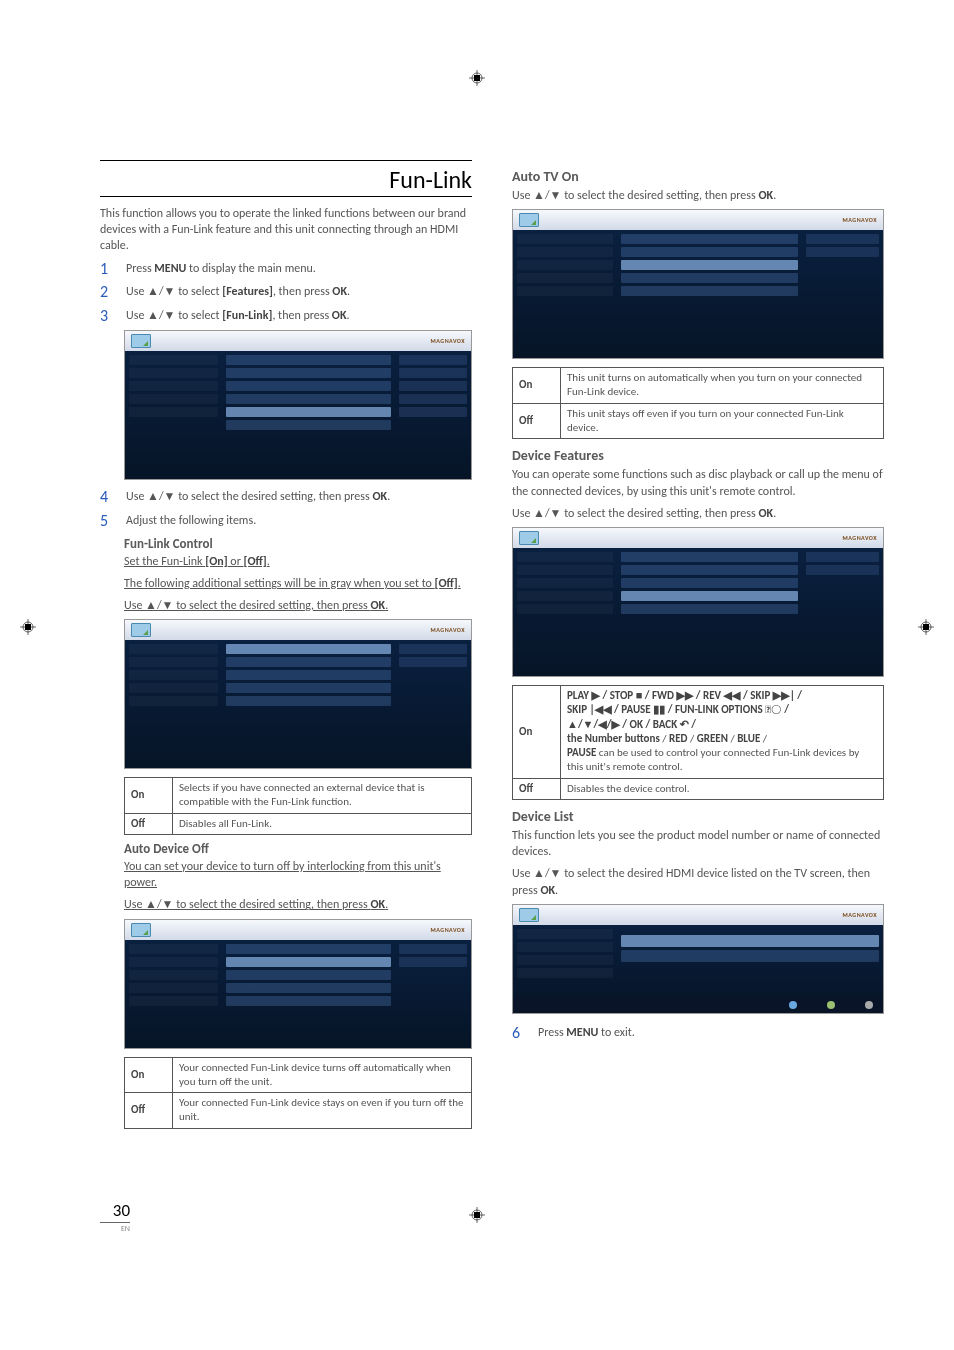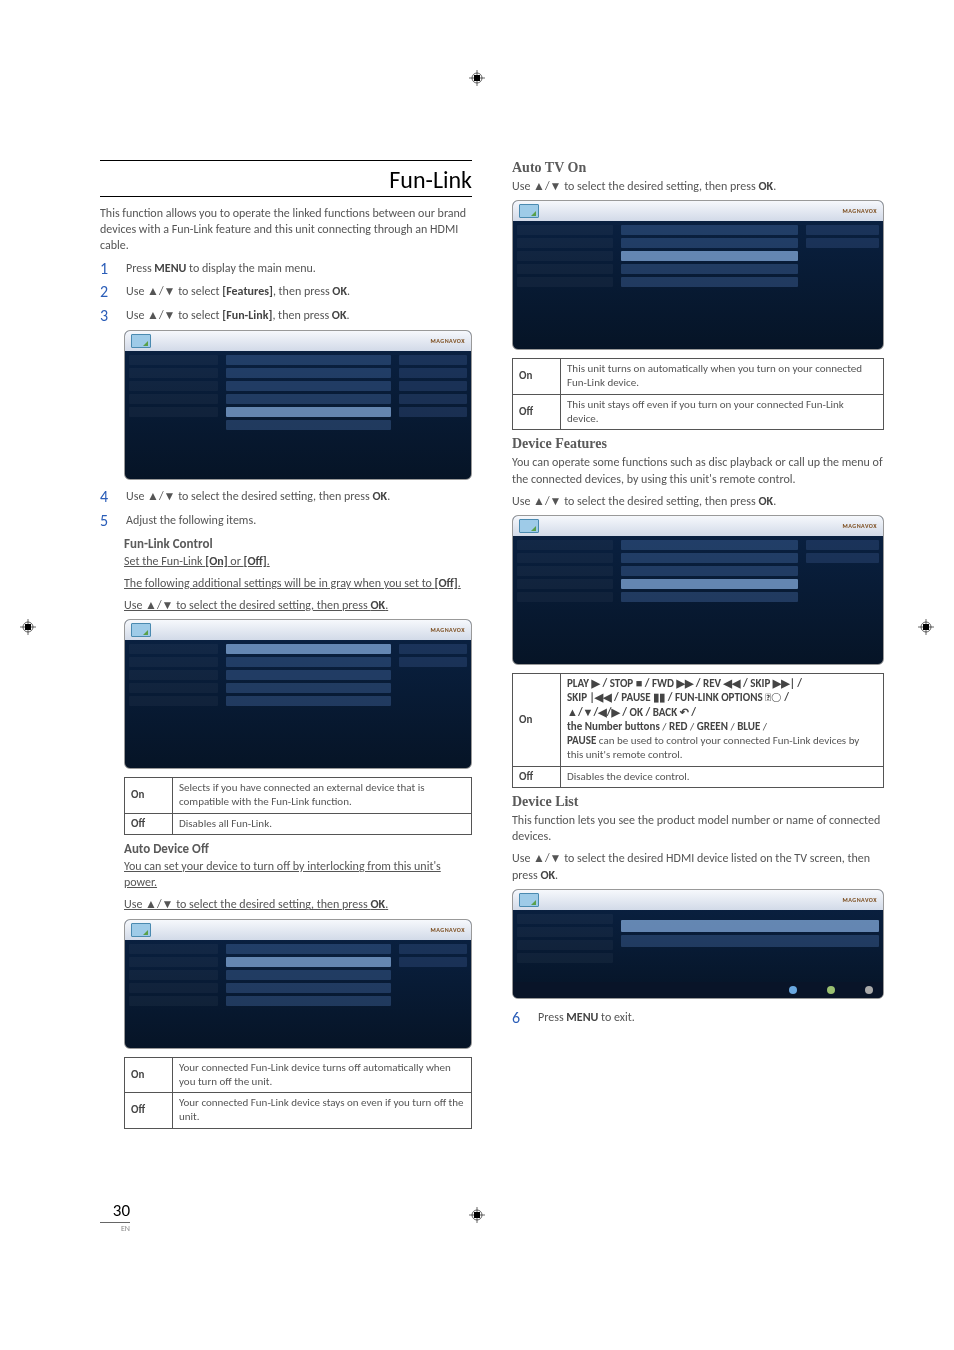--- a/index.html
+++ b/index.html
@@ -57,23 +57,22 @@
     font-weight: 300;
     border-bottom: 0.5px solid #000;
     padding-bottom: 2px;
     margin-bottom: 8px;
     text-align: right;
   }
   h2 {
     font-size: 14px;
     font-weight: 700;
     color: #5a5a5a;
-    margin-top: 0;
+    margin-top: 8px;
     margin-bottom: 2px;
-    font-family: Liberation Serif, serif;
   }
   h3 {
     font-size: 13px;
     font-weight: 700;
     color: #5a5a5a;
     margin-top: 6px;
     margin-bottom: 2px;
     margin-left: 24px;
   }
   .intro, .bodytext {
@@ -107,21 +106,21 @@
   }
   .bold { font-weight: 600; color: #444; }
   .screenshot {
     break-inside: avoid;
     margin: 6px 0 8px 24px;
     border: 0.5px solid #999;
     background: linear-gradient(#0a2244, #061426);
     height: 150px;
     position: relative;
     overflow: hidden;
-    border-radius: 6px;
+    border-radius: 0;
   }
   .screenshot.tiny { height: 110px; }
   .screenshot .sc-top {
     height: 20px;
     background: linear-gradient(#f6f8fc, #d2dae8);
     display: flex;
     align-items: center;
     padding: 0 6px;
     gap: 4px;
     justify-content: space-between;

